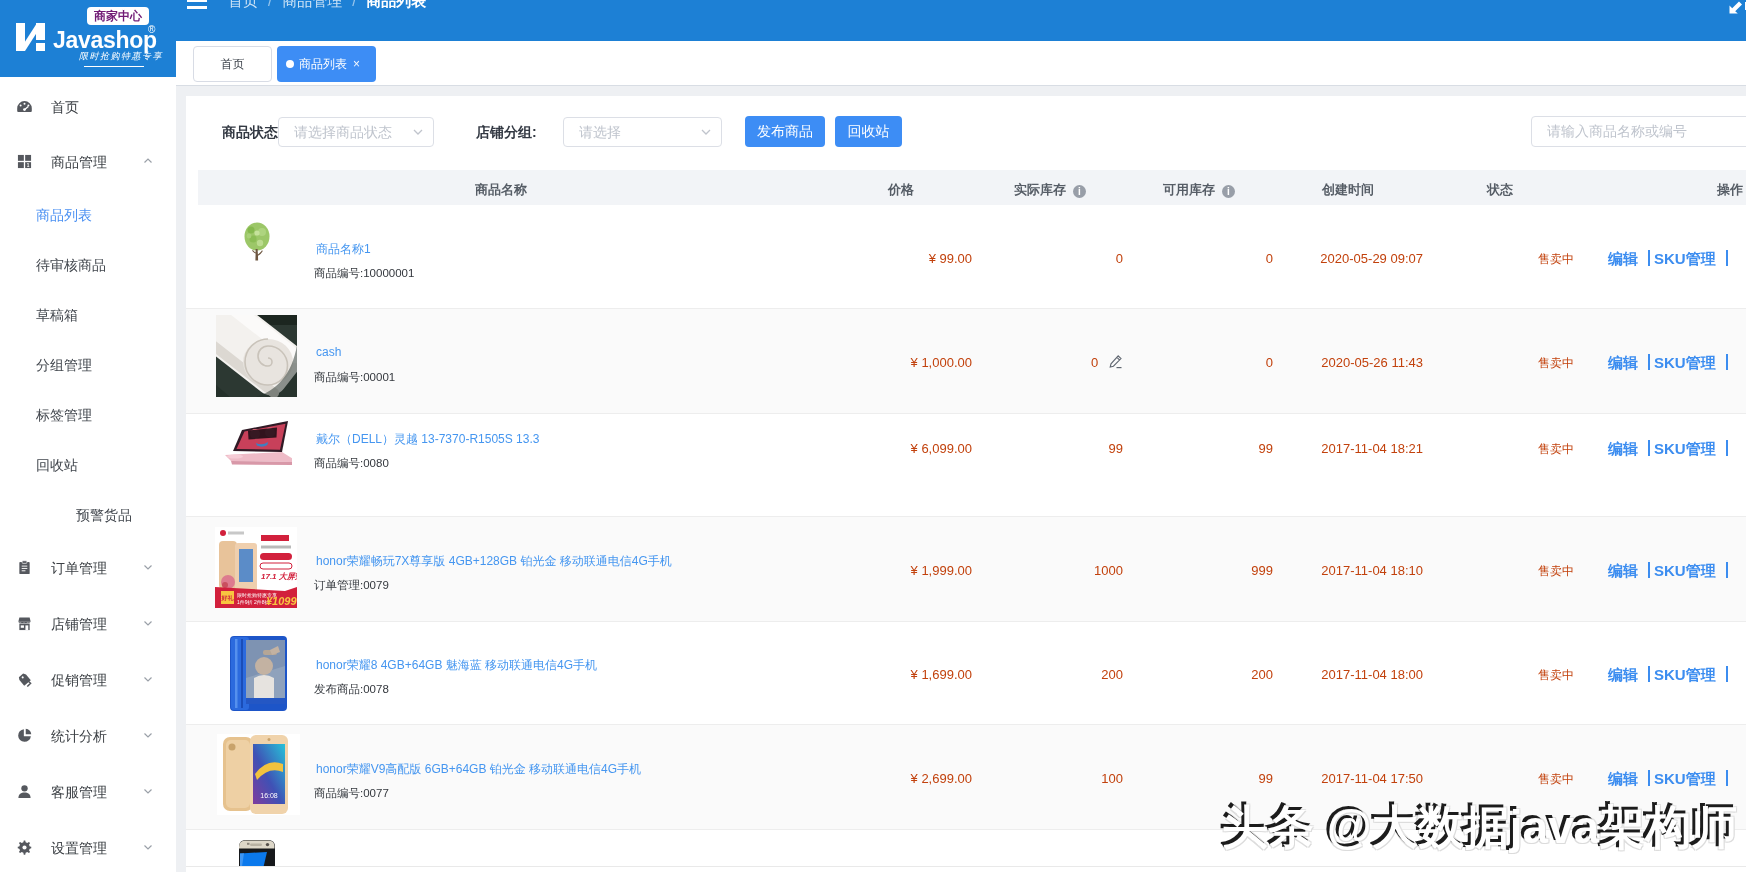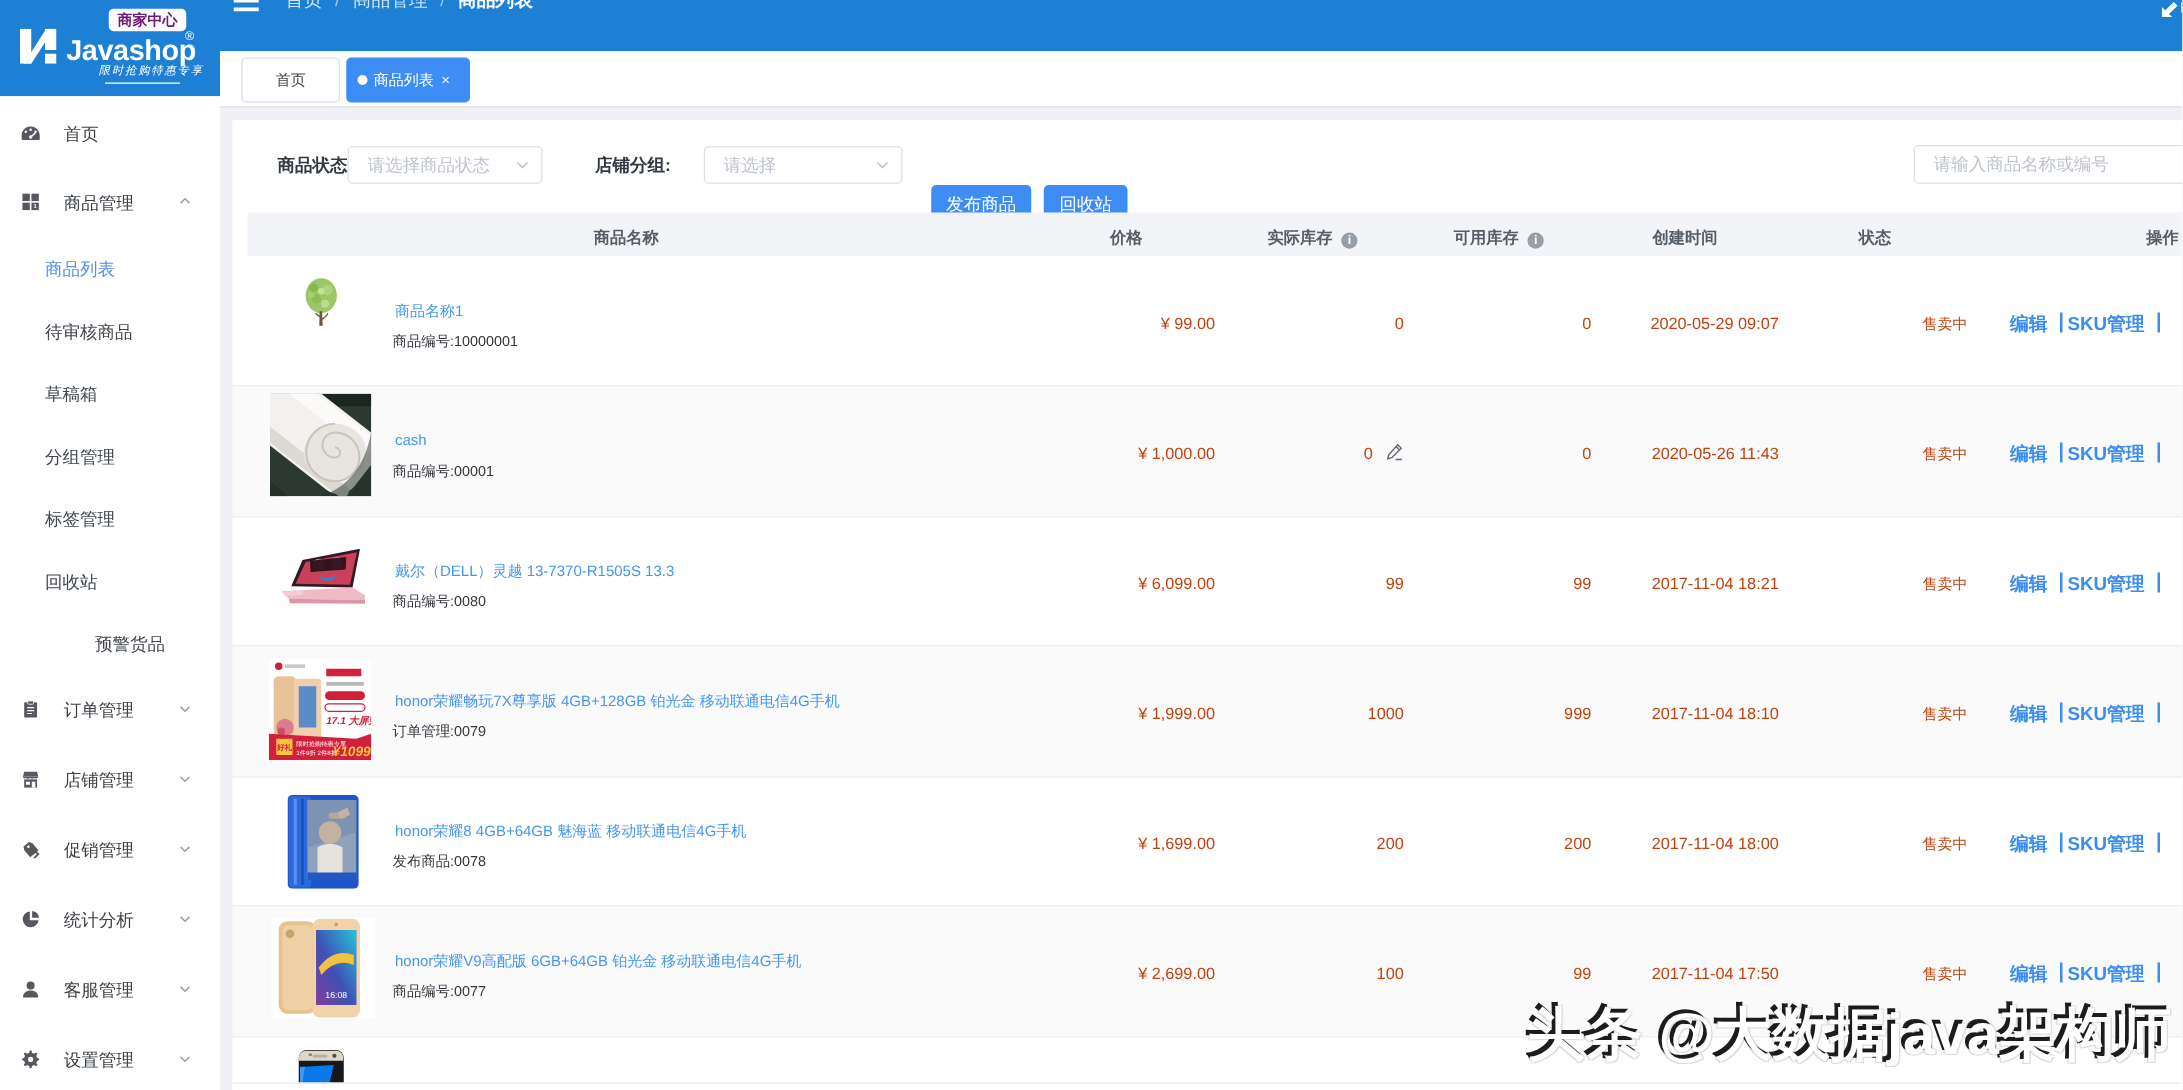--- a/index.html
+++ b/index.html
@@ -35,21 +35,21 @@
 .mi .tx{position:absolute;left:51px;top:3px;}
 .mi .ar{position:absolute;left:143px;top:5px;width:10px;height:10px;}
 .smi{position:absolute;left:36px;height:20px;font-size:14px;color:#41464d;}
 .smi.act{color:#4a90f2;}
 
 #panel{left:186px;top:96px;width:1560px;height:776px;background:#fff;}
 .lab{position:absolute;font-size:14px;font-weight:bold;color:#333943;top:28px;}
 .sel{position:absolute;top:21px;height:30px;min-width:0;border:1px solid #dcdfe6;border-radius:4px;background:#fff;font-size:14px;color:#bfc4cd;line-height:28px;}
 .sel .ph{padding-left:15px;}
 .sel .chev{position:absolute;right:10px;top:9px;width:10px;height:10px;}
-.btn{position:absolute;top:20px;height:31px;background:#3d8df5;border-radius:4px;color:#fff;font-size:14px;text-align:center;line-height:31px;margin-top:32px;}
+.btn{position:absolute;top:20px;height:31px;background:#3d8df5;border-radius:4px;color:#fff;font-size:14px;text-align:center;line-height:31px;}
 #search{left:1345px;top:20px;width:224px;height:31px;border:1px solid #dcdfe6;border-radius:4px;font-size:14px;color:#bfc4cd;line-height:29px;padding-left:15px;background:#fff;}
 
 #thead{left:12px;top:74px;width:1552px;height:35px;background:#f2f4f7;}
 .th{position:absolute;top:11px;font-size:13px;font-weight:bold;color:#565d66;white-space:nowrap;}
 .info{display:inline-block;width:13px;height:13px;border-radius:50%;background:#989ea8;color:#fff;font-size:10px;font-weight:bold;text-align:center;line-height:13px;vertical-align:-1px;margin-left:7px;}
 .row{position:absolute;left:0px;width:1560px;height:104px;}
 .row.z{background:#fafafa;box-shadow:0 -1px 0 #ededed,0 1px 0 #ededed;}
 .pname{position:absolute;left:130px;top:36px;font-size:12px;color:#4596f0;white-space:nowrap;}
 .pcode{position:absolute;left:128px;top:61px;font-size:11.5px;color:#34383e;white-space:nowrap;}
 .cell{position:absolute;top:46px;font-size:13px;color:#c2410c;text-align:right;white-space:nowrap;}
@@ -265,21 +265,21 @@
     <div class="cell c-price">¥ 1,000.00</div>
     <div class="cell c-stock">0&nbsp;&nbsp;&nbsp;<svg width="14" height="14" viewBox="0 0 14 14" style="vertical-align:-2px">
           <path d="M9.2 0.8 L12 3.6 L4.4 11.2 L1.2 12 L2 8.8 Z M8 2.4 L10.4 4.8" fill="none" stroke="#5f6670" stroke-width="1.1"></path>
           <path d="M7.5 12.6 L12.5 12.6" stroke="#5f6670" stroke-width="1.2"></path>
         </svg></div>
     <div class="cell c-avail">0</div>
     <div class="cell c-date">2020-05-26 11:43</div>
     <div class="cell c-status">售卖中</div>
     <div class="ops">编辑<span class="dv"></span><span class="sku">SKU管理</span><span class="dv"></span></div>
   </div>
-  <div class="row" style="top:317px;">
+  <div class="row" style="top:299px;">
     <svg class="pimg" style="left:36px;top:26px;" width="70" height="46" viewBox="0 0 70 46">
       <polygon points="20,9 66,0 60,31 11,30" fill="#301a26"></polygon>
       <polygon points="22.5,10.5 63.5,2.8 58,28.8 14.5,28" fill="#c8405a"></polygon>
       <circle cx="33" cy="13" r="5" fill="#e86f80"></circle>
         <circle cx="48" cy="11.5" r="5" fill="#e86f80"></circle>
       <polygon points="26,9.5 55,6.5 54.5,16.5 26.5,18.5" fill="#1c0d14" opacity="0.88"></polygon>
       <path d="M34 22 Q40 25 46 21 L45.4 24 Q40 27 34.8 24.5 Z" fill="#3f7fc0"></path>
       <polygon points="3,34 60,31 76,41 9,40" fill="#eebbc7"></polygon>
       <polygon points="9,40 76,41 75,44 10,43.5" fill="#d898a8"></polygon>
       <ellipse cx="13" cy="35.5" rx="8" ry="2" fill="#f6ccd6"></ellipse>

